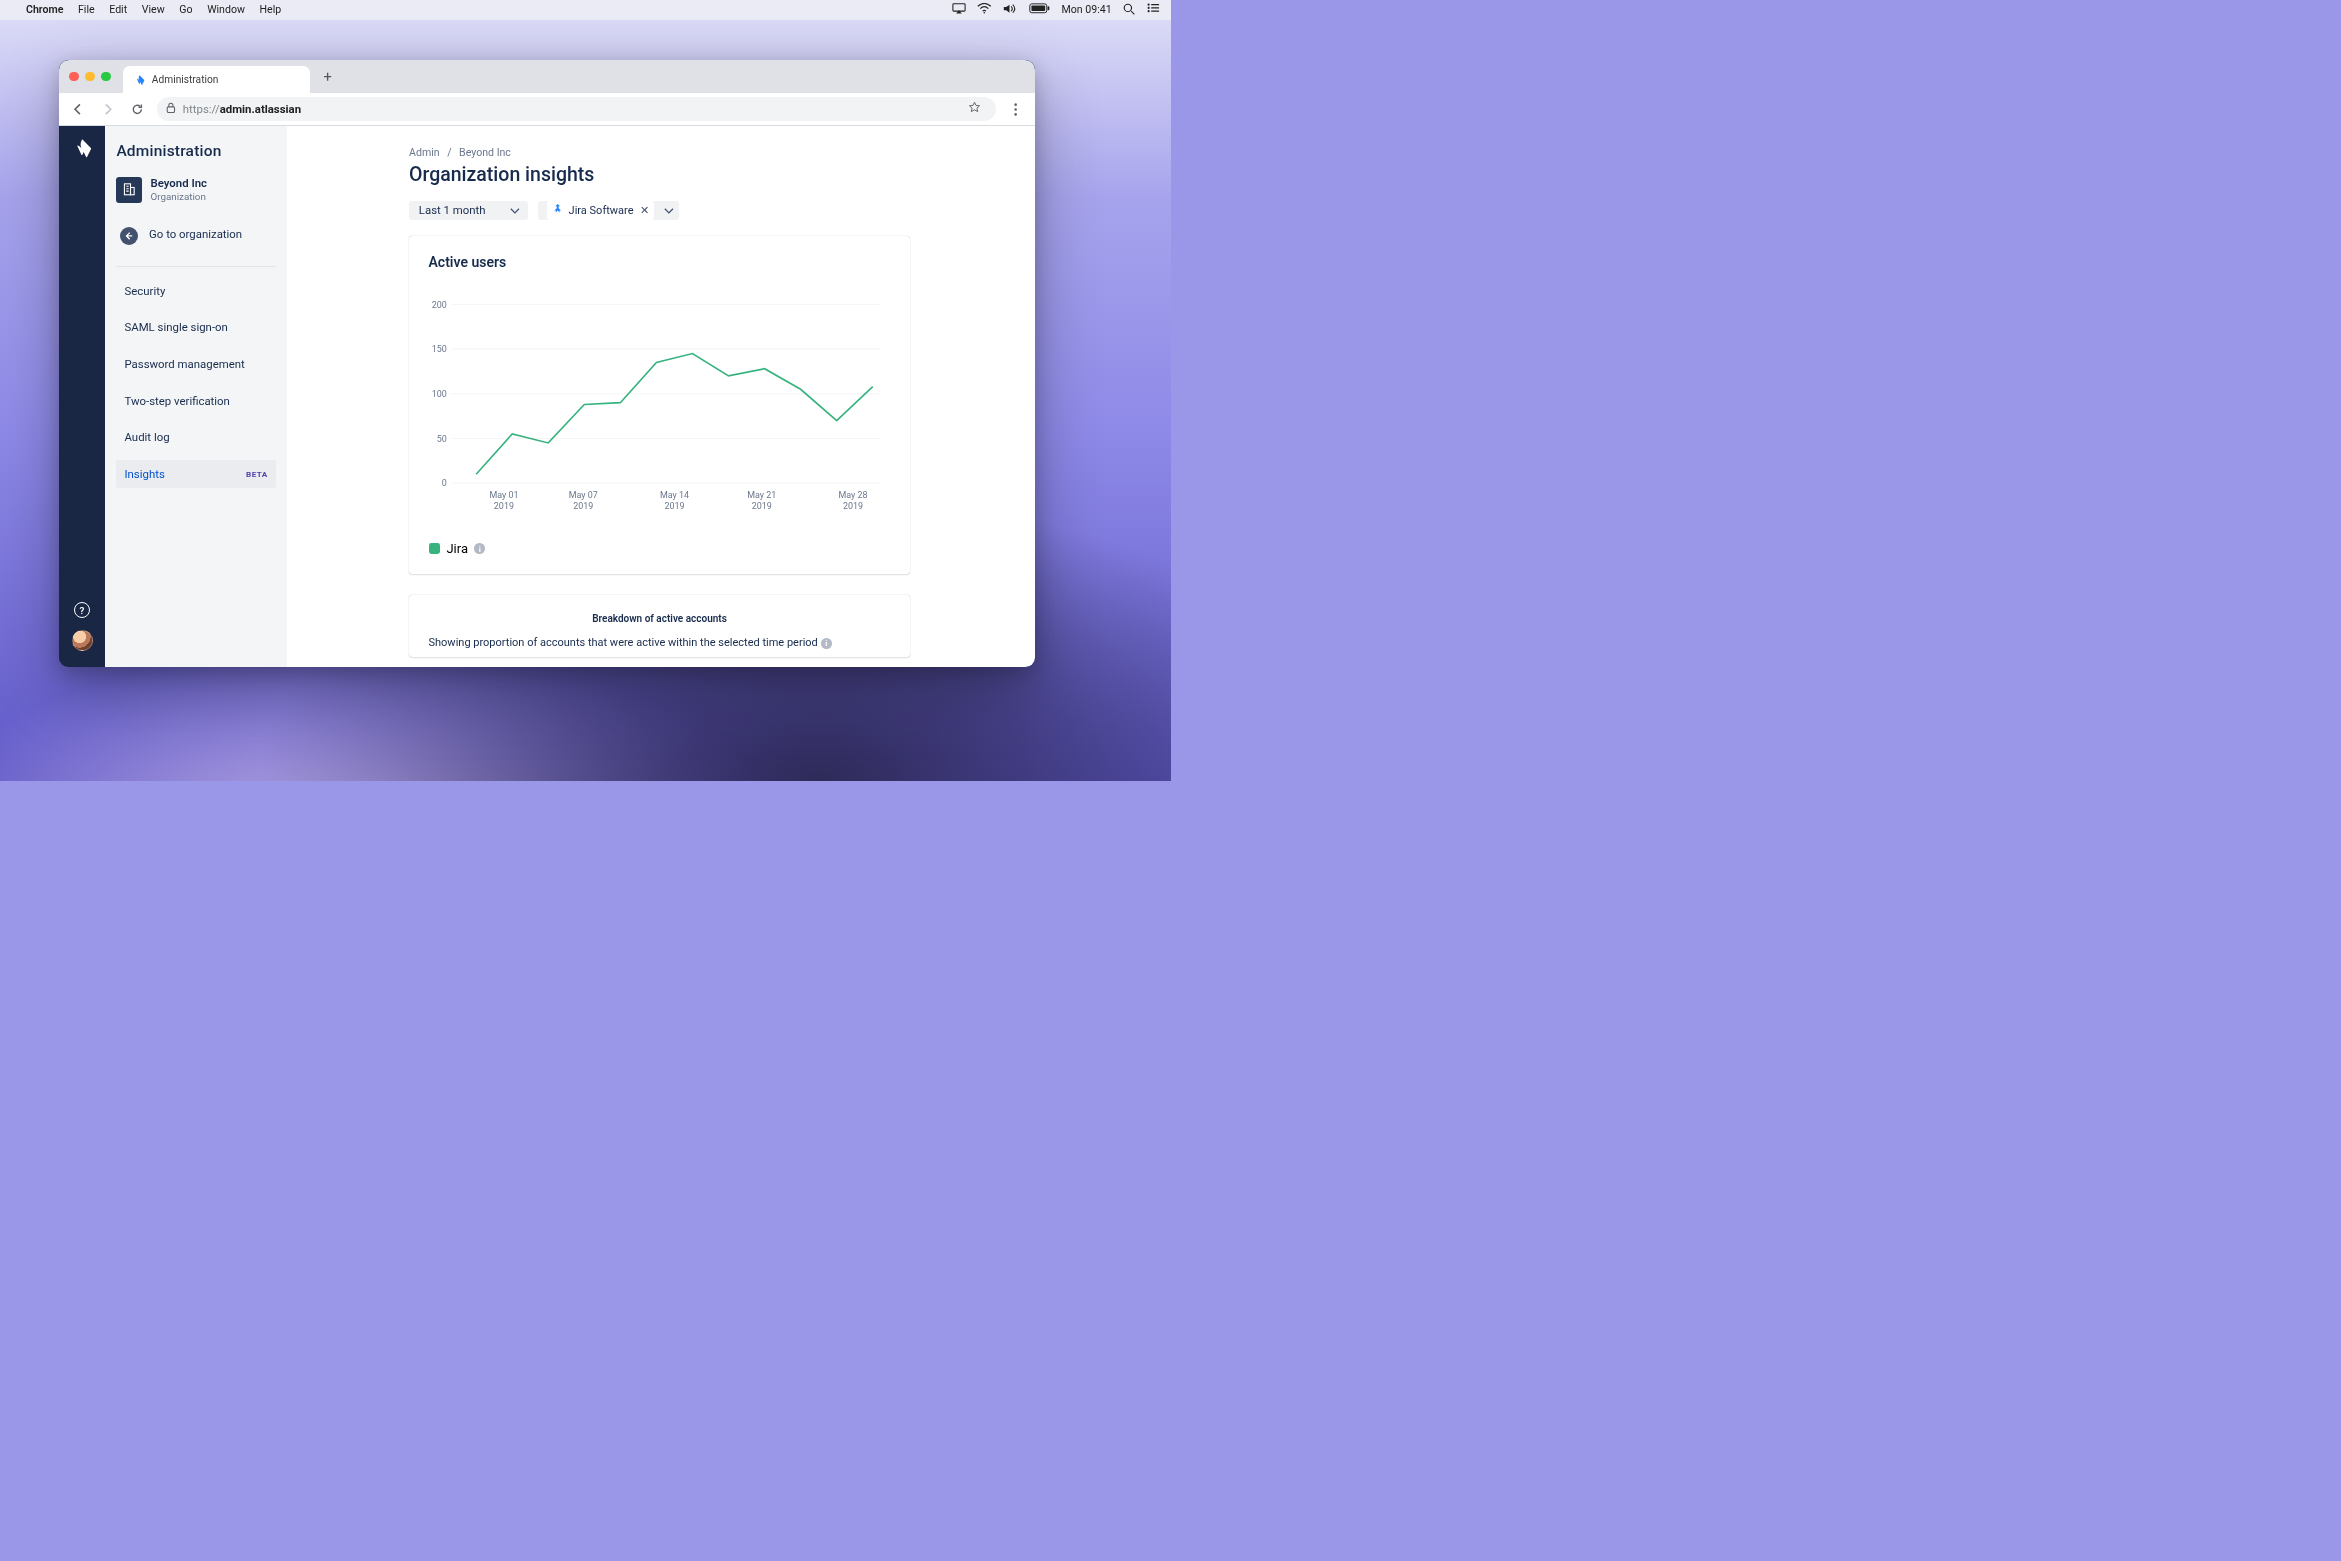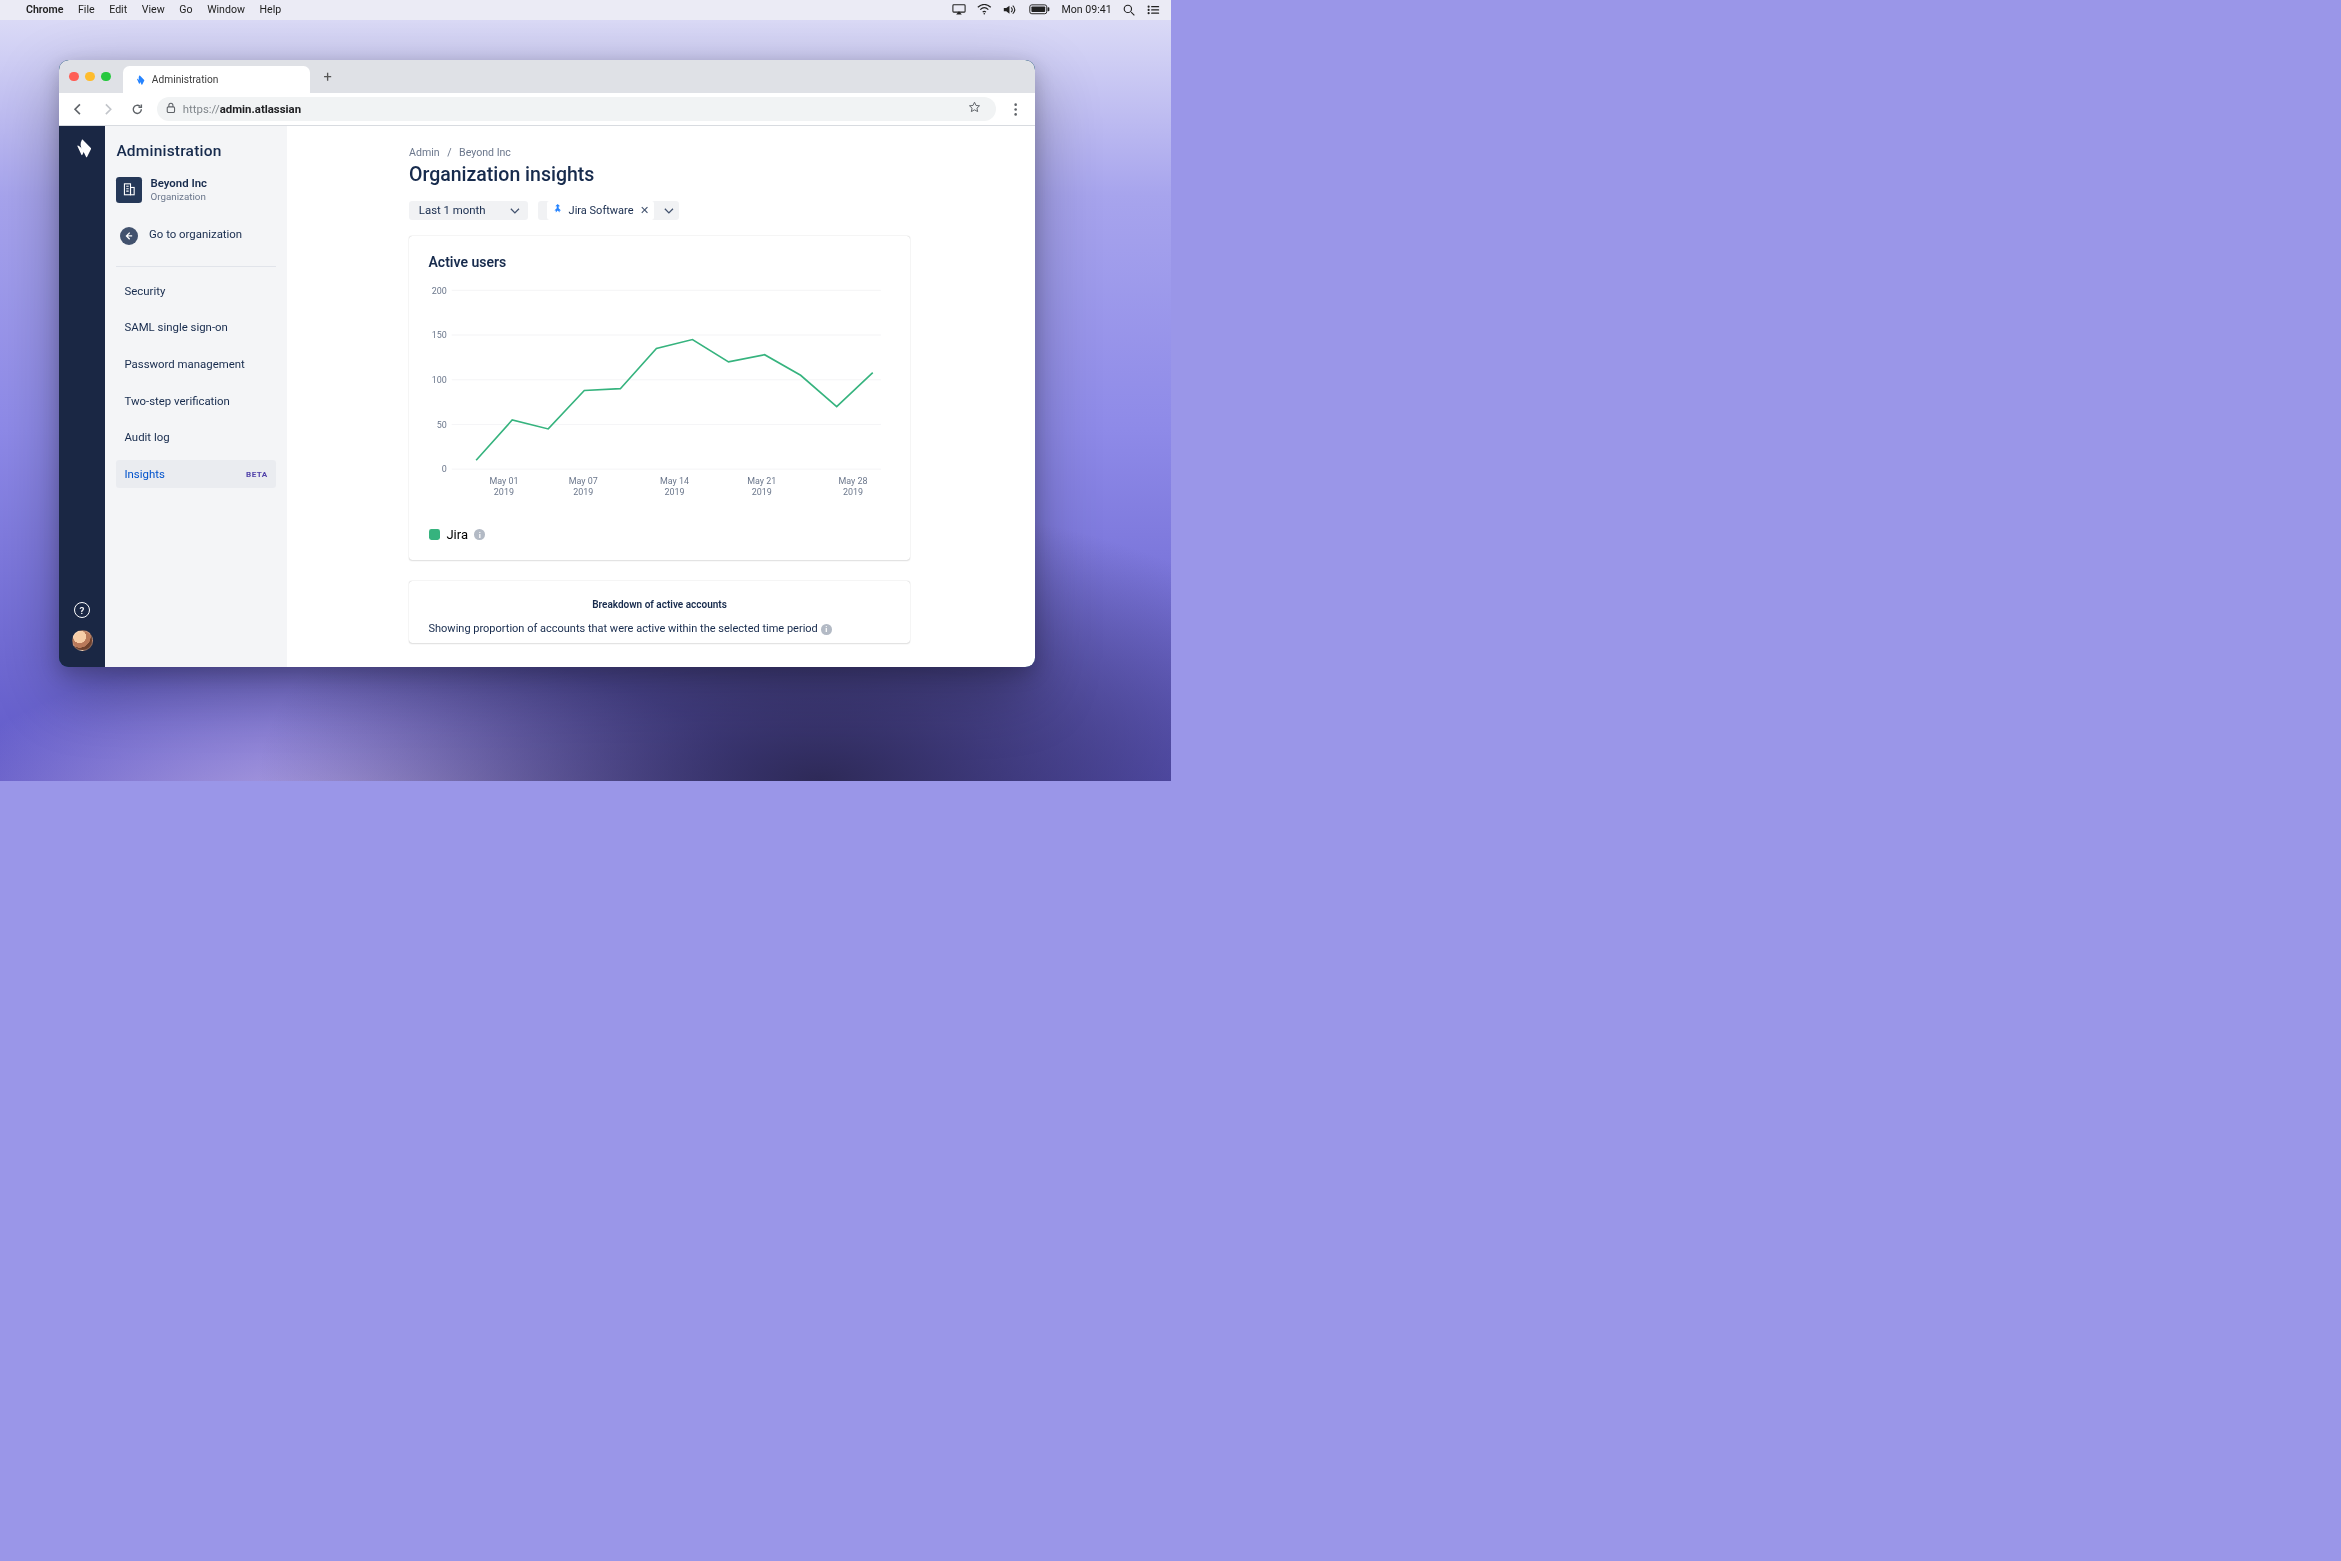--- a/index.html
+++ b/index.html
@@ -11,21 +11,21 @@
       radial-gradient(ellipse 80% 60% at 70% 100%, #2e2a58 0%, transparent 60%),
       radial-gradient(ellipse 70% 50% at 30% 110%, #c9b8e8 0%, transparent 55%),
       linear-gradient(180deg,#e0e0f7 0%, #a7a4ed 25%, #8e8ae8 55%, #5f58c7 100%);
   }
 
   
   .menubar { position:absolute; top:0; left:0; right:0; height:19.5px; background:#ebebf5; display:flex; align-items:center; padding:0 11.4px; font-size:10.6px; color:#222; justify-content:space-between; z-index:10;}
   .menubar-left { display:flex; align-items:center; gap:14.6px;}
   .menubar-left .apple { font-size:12.2px;}
   .menubar-left .bold { font-weight:600;}
-  .menubar-right { display:flex; align-items:center; gap:11.4px;padding-left:41px;}
+  .menubar-right { display:flex; gap:11.4px;padding-left:41px;}
   .menubar-right svg { display:block;}
   .menu-item { cursor:default;}
 
   
   .browser { position:absolute; left:59px; top:60px; width:976px; height:607px; background:#0c4a6e; border-radius:9.8px; box-shadow:0 24.4px 65px rgba(0,0,0,.3),0 6.5px 19.5px rgba(0,0,0,.2); overflow:hidden; display:flex; flex-direction:column;}
   .tabstrip { height:33px; background:#dfe1e6; display:flex; align-items:center; padding-left:9.8px; border-top-left-radius:9.8px; border-top-right-radius:9.8px;}
   .traffic { display:flex; gap:6.5px; margin-right:11.4px;}
   .traffic span { width:9.8px; height:9.8px; border-radius:50%; display:block;}
   .tl-red{background:#ff5f57;} .tl-yellow{background:#febc2e;} .tl-green{background:#28c840;}
   .tab { height:27px; background:#fff; border-radius:6.5px 6.5px 0 0; display:flex; align-items:center; padding:0 11.4px; gap:6.5px; font-size:10.2px; color:#3c3c3c; margin-top:5.7px; min-width:187px;}
@@ -68,21 +68,21 @@
   .crumbs .sepc { margin:0 4.9px;}
   .page-title { font-size:19.5px; color:#172b4d; font-weight:500; margin-bottom:14.6px;}
   .filters { display:flex; gap:9.8px; margin-bottom:16.3px;}
   .dd { background:#f1f2f4; border-radius:3.3px; height:19px; display:flex; align-items:center; padding:0 8.1px 0 9.8px; gap:24.4px; font-size:11.4px; color:#172b4d;}
   .dd .chev { color:#42526e;}
   .dd.prod { gap:6.5px; padding-right:4.9px;}
   .dd.prod .chip { background:#fff; border-radius:2.4px; padding:2.4px 4.9px; display:flex; align-items:center; gap:4.9px; font-size:11px; color:#172b4d;}
   .dd.prod .chip .x { color:#42526e; margin-left:1.6px;}
   .dd.prod .chev{ margin-left:3.3px;}
   .card { border-radius:3.3px; box-shadow:0 0 0.8px rgba(0,0,0,.25),0 0.8px 1.6px rgba(0,0,0,.12); padding:18px 19.5px; margin-bottom:21px; background:#fff; width:501px;}
-  .card h2 { font-size:14px; color:#172b4d; font-weight:600; margin-bottom:8px;}
+  .card h2 { font-size:14px; color:#172b4d; font-weight:600; margin-bottom:22px;}
   .chart { position:relative; padding:3.3px 0 3.3px 0;}
   .tick-label{ font-size:11px; fill:#6b778c;}
   .legend{ display:flex; align-items:center; gap:6.5px; margin-top:11.4px;}
   .legend .sw{ width:11.4px; height:11.4px; border-radius:2.4px; background:#36b37e;}
   .legend .info{ width:10.6px;height:10.6px;border-radius:50%;background:#b3bac5;color:#fff;display:flex;align-items:center;justify-content:center;font-size:8.1px;font-weight:700;}
   .card2 h2{ font-size:10px; margin-bottom:12px;text-align:center;}
   .card2 p{ font-size:11px; color:#172b4d;}
   .card2 .info2{ display:inline-flex; width:10.6px;height:10.6px;border-radius:50%;background:#b3bac5;color:#fff;align-items:center;justify-content:center;font-size:8.1px;font-weight:700;vertical-align:middle;margin-left:3.3px;}
 </style>
 </head>

